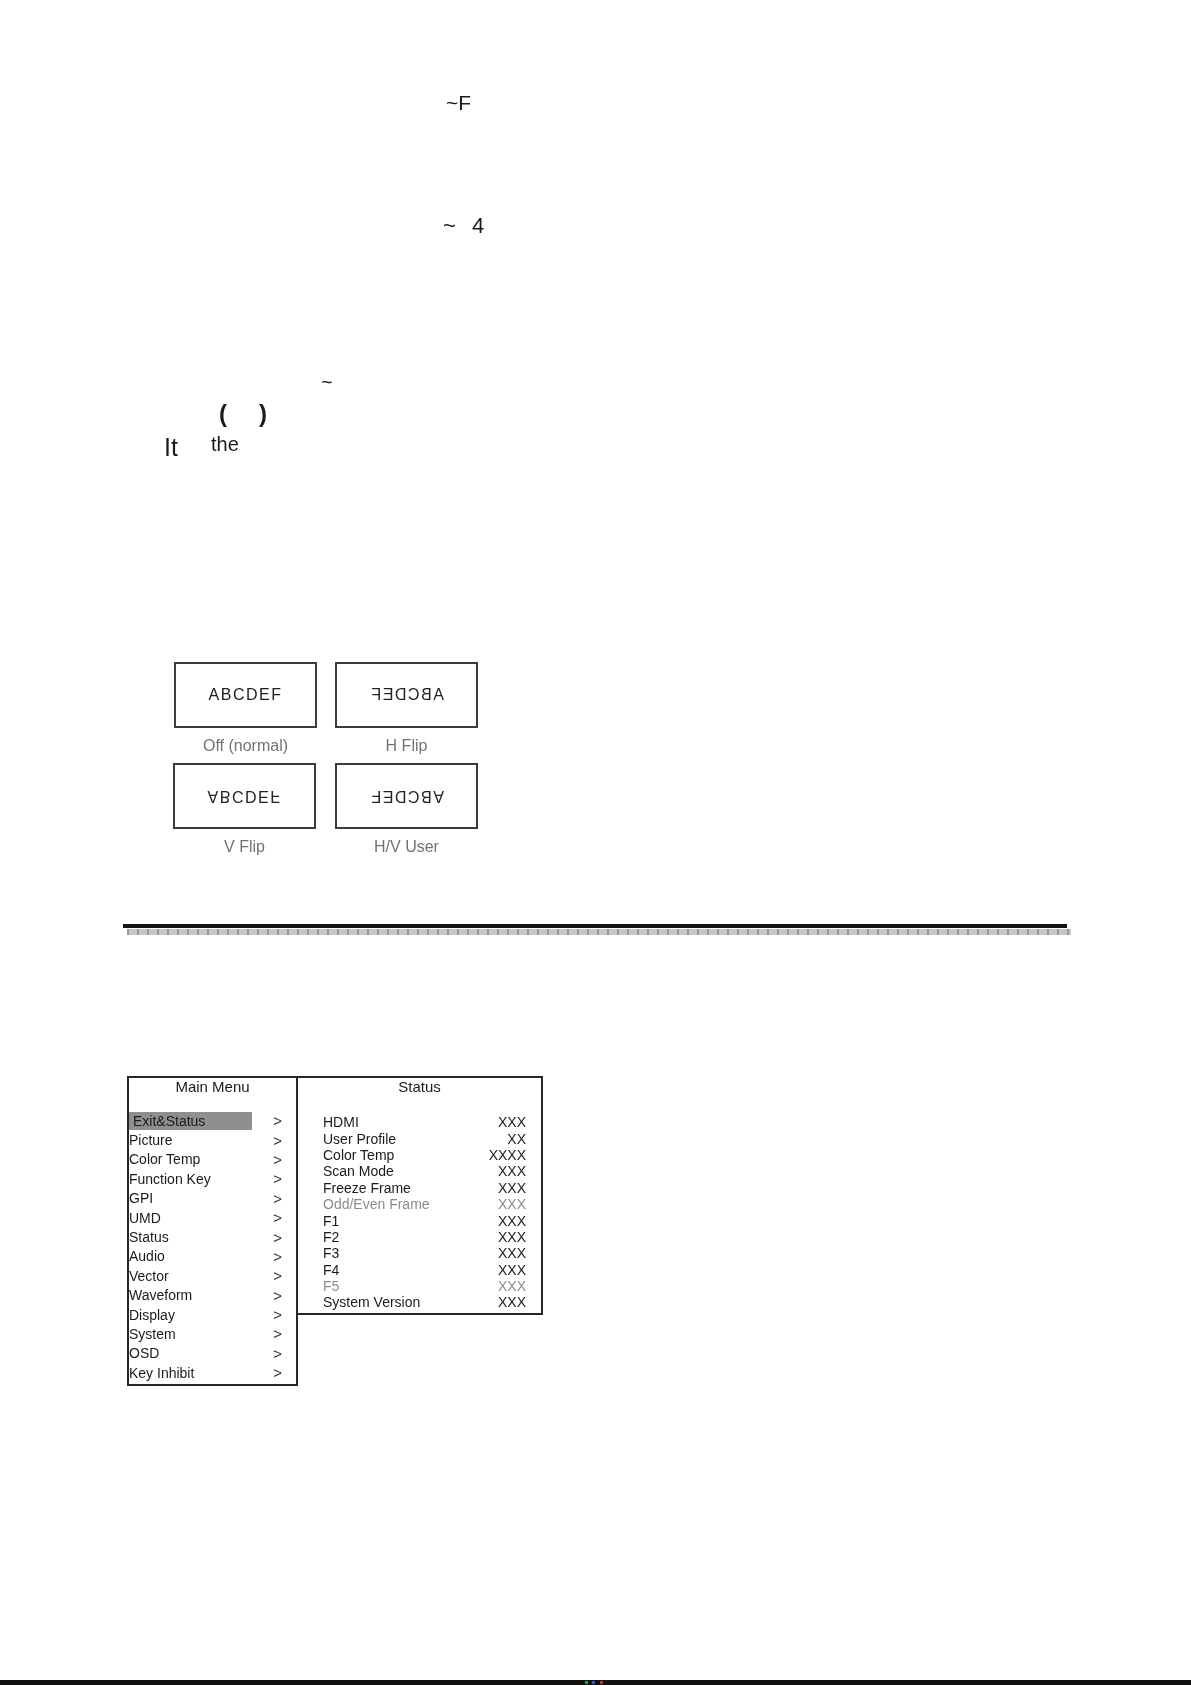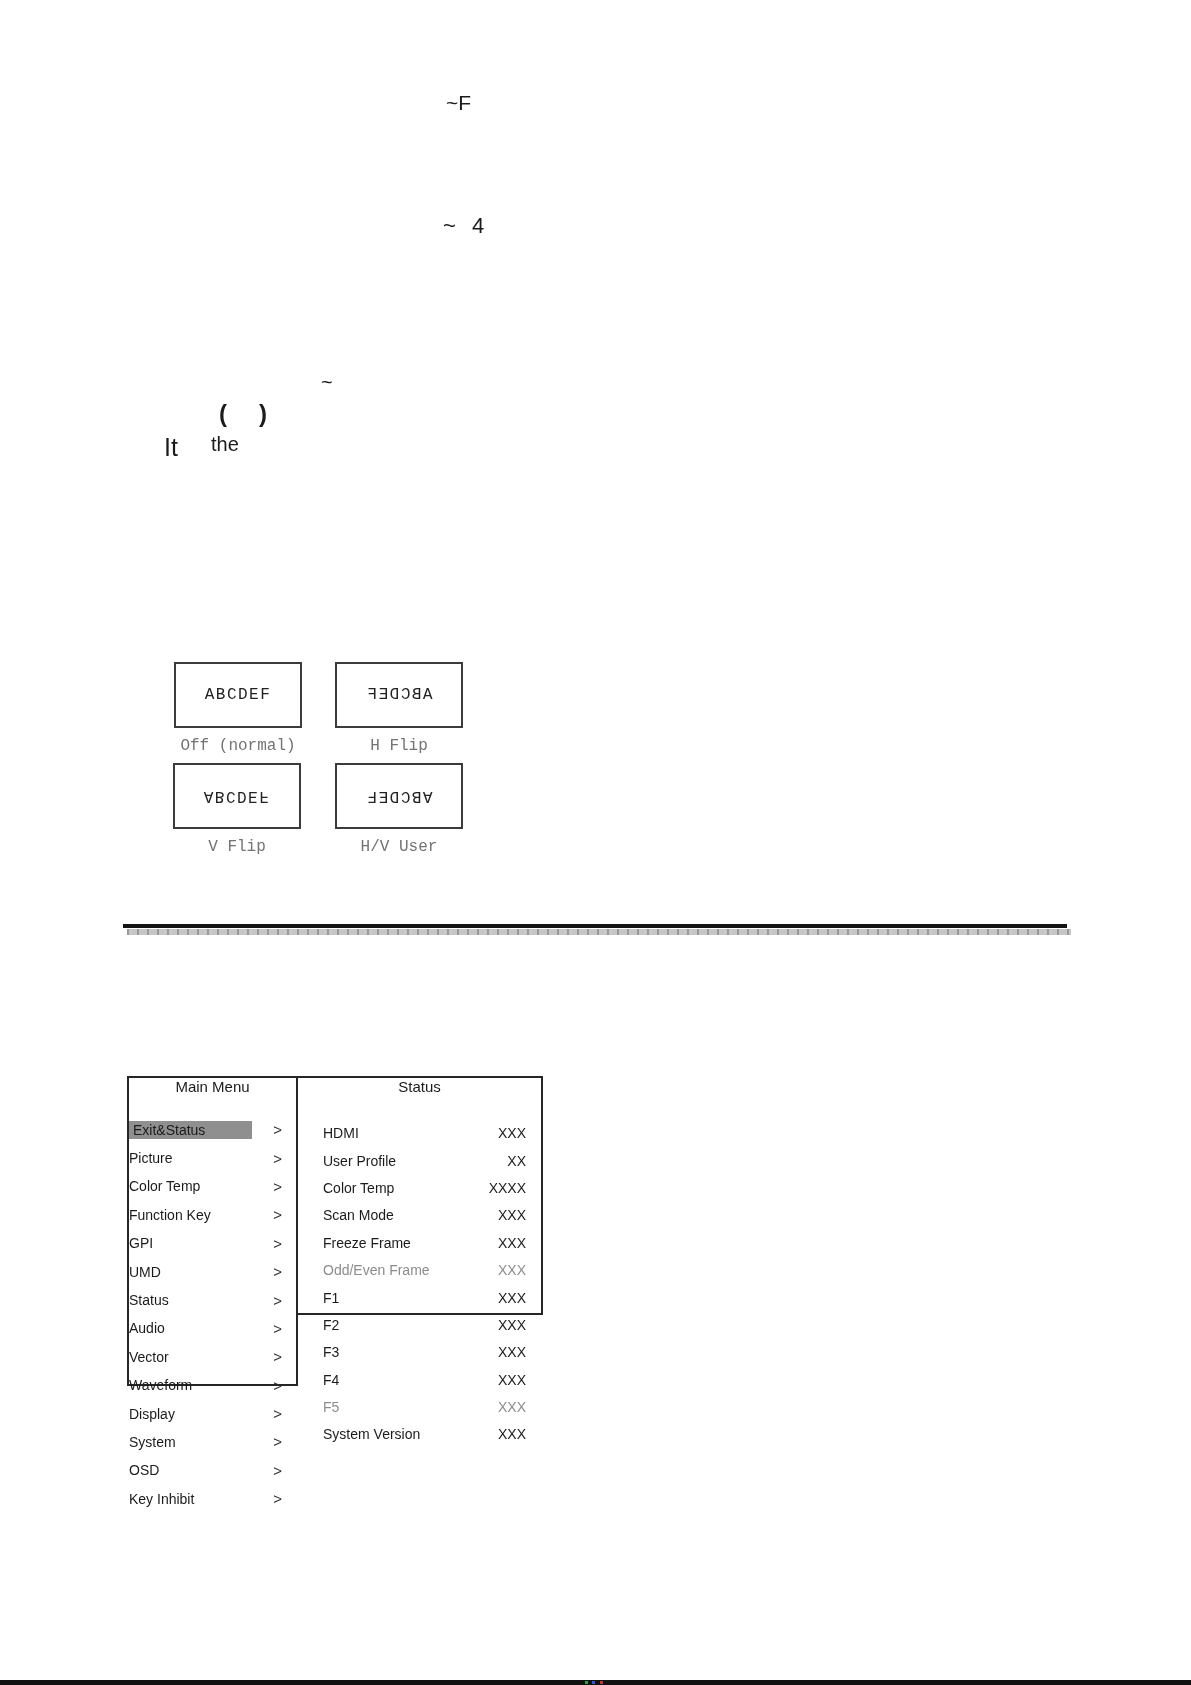--- a/index.html
+++ b/index.html
@@ -17,21 +17,21 @@
   .f-tilde-f   { left: 446px; top: 91px;  font-size: 21px; }
   .f-tilde-4   { left: 443px; top: 213px; font-size: 22px; letter-spacing: 5px; }
   .f-tilde     { left: 321px; top: 371px; font-size: 20px; }
   .f-paren-open  { left: 219px; top: 400px; font-size: 24px; font-weight: 600; }
   .f-paren-close { left: 259px; top: 400px; font-size: 24px; font-weight: 600; }
   .f-it        { left: 164px; top: 433px; font-size: 25px; }
   .f-the       { left: 211px; top: 433px; font-size: 20px; }
 
   
   #flip-diagram { position: absolute; left: 0; top: 0; }
-  .flip-cell { position: absolute; width: 128px; text-align: center; font-family: Liberation Mono, monospace; }
+  .flip-cell { position: absolute; width: 143px; text-align: center; }
   .flip-cell:nth-child(1) { left: 174px; top: 662px; }
   .flip-cell:nth-child(2) { left: 335px; top: 662px; }
   .flip-cell:nth-child(3) { left: 173px; top: 763px; }
   .flip-cell:nth-child(4) { left: 335px; top: 763px; }
   .flip-box {
     height: 62px; border: 2px solid #3c3c3c;
     display: flex; align-items: center; justify-content: center;
     background: #fff;
   }
   .flip-text { font-size: 16px; letter-spacing: 1.5px; display: inline-block; color: #222; }
@@ -58,32 +58,32 @@
     border: 2px solid #262626; background: #fff;
   }
   #status-box {
     position: absolute; left: 296px; top: 1076px;
     width: 247px; height: 239px; box-sizing: border-box;
     border: 2px solid #262626; background: #fff;
   }
   .panel-title { text-align: center; font-size: 15px; }
 
   #main-items { position: absolute; left: 129px; top: 1111px; width: 166px; }
-  .menu-row { height: 19.4px; display: flex; align-items: center; font-size: 14px; position: relative; margin-top: 9px; }
+  .menu-row { height: 19.4px; display: flex; align-items: center; font-size: 14px; position: relative; }
   .mi-label { padding-left: 0; }
   .menu-row.selected .mi-label {
     background: #8f8f8f; box-sizing: border-box;
     width: 123px; padding: 1px 0 1px 4px;
   }
   .mi-arrow { position: absolute; right: 13px; font-size: 15px; color: #2e2e2e; }
 
   #status-rows { position: absolute; left: 298px; top: 1114px; width: 243px; }
   .status-row {
     height: 16.4px; display: flex; justify-content: space-between; align-items: center;
-    font-size: 14px; padding-left: 25px; padding-right: 15px; box-sizing: border-box; margin-top: 11px;
+    font-size: 14px; padding-left: 25px; padding-right: 15px; box-sizing: border-box;
   }
   .status-row.dimmed { color: #8c8c8c; }
 
   
   #bottom-bar { position: absolute; left: 0; top: 1680px; width: 1191px; height: 5px; background: #111; }
   .bottom-dot { position: absolute; top: 1681px; width: 3px; height: 3px; }
   .dot-green { left: 585px; background: #2e9e44; }
   .dot-blue  { left: 592px; background: #3455d1; }
   .dot-red   { left: 600px; background: #c23333; }
 </style>

